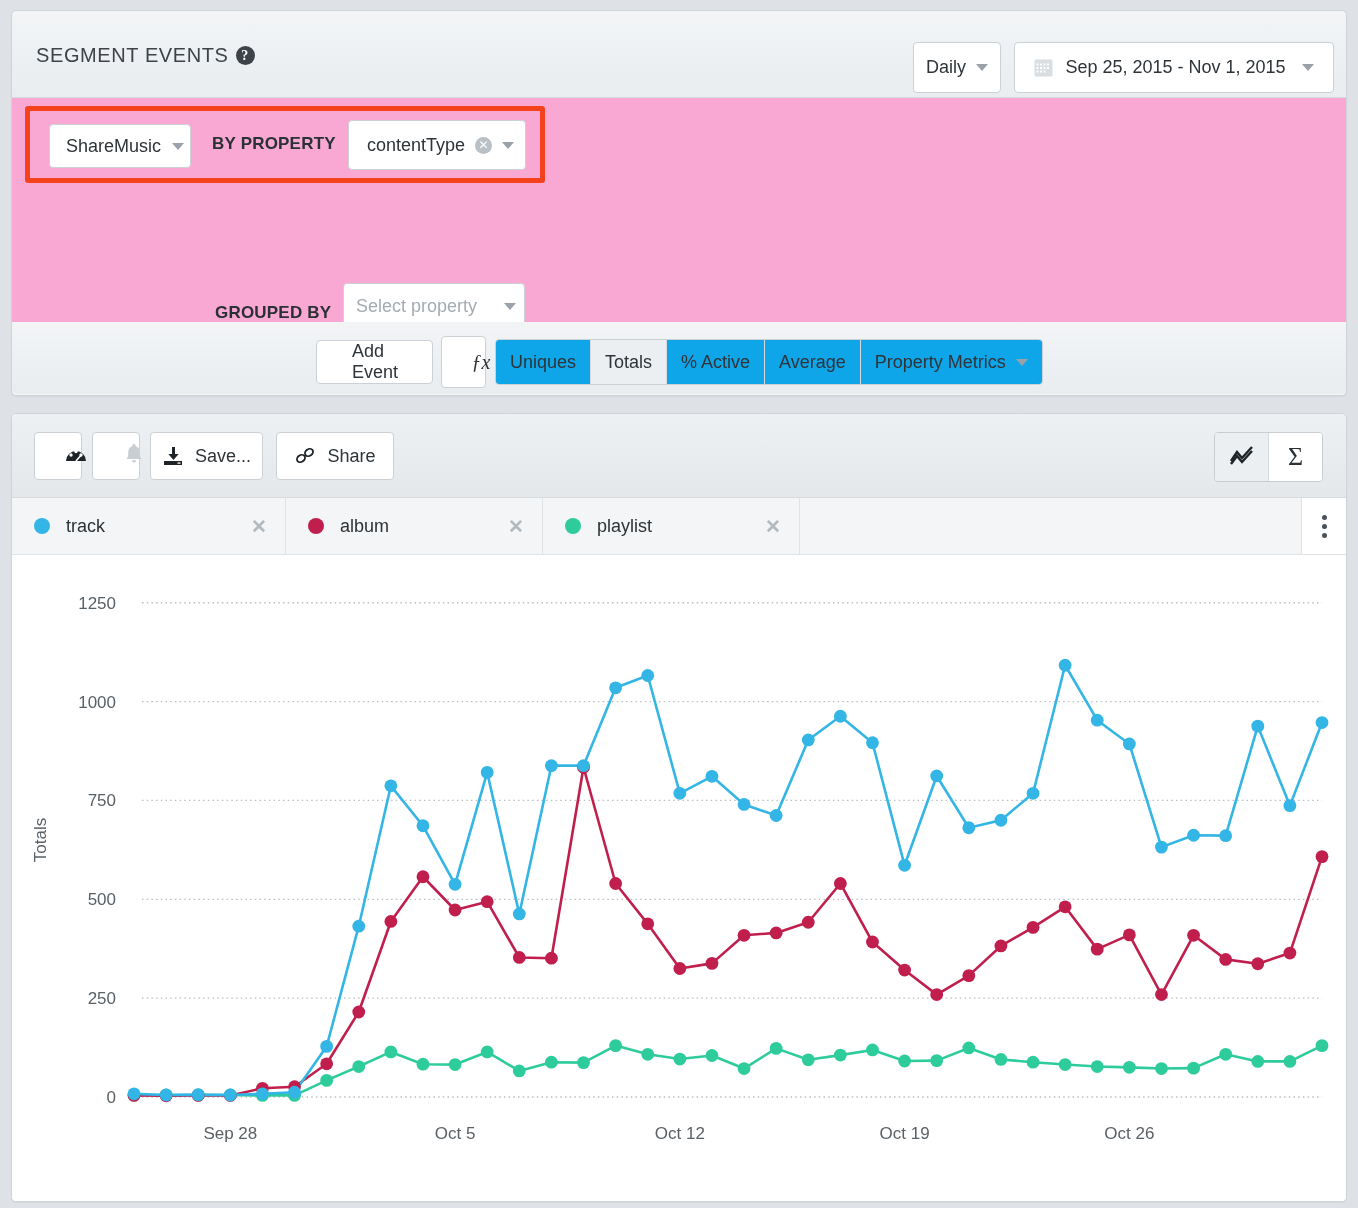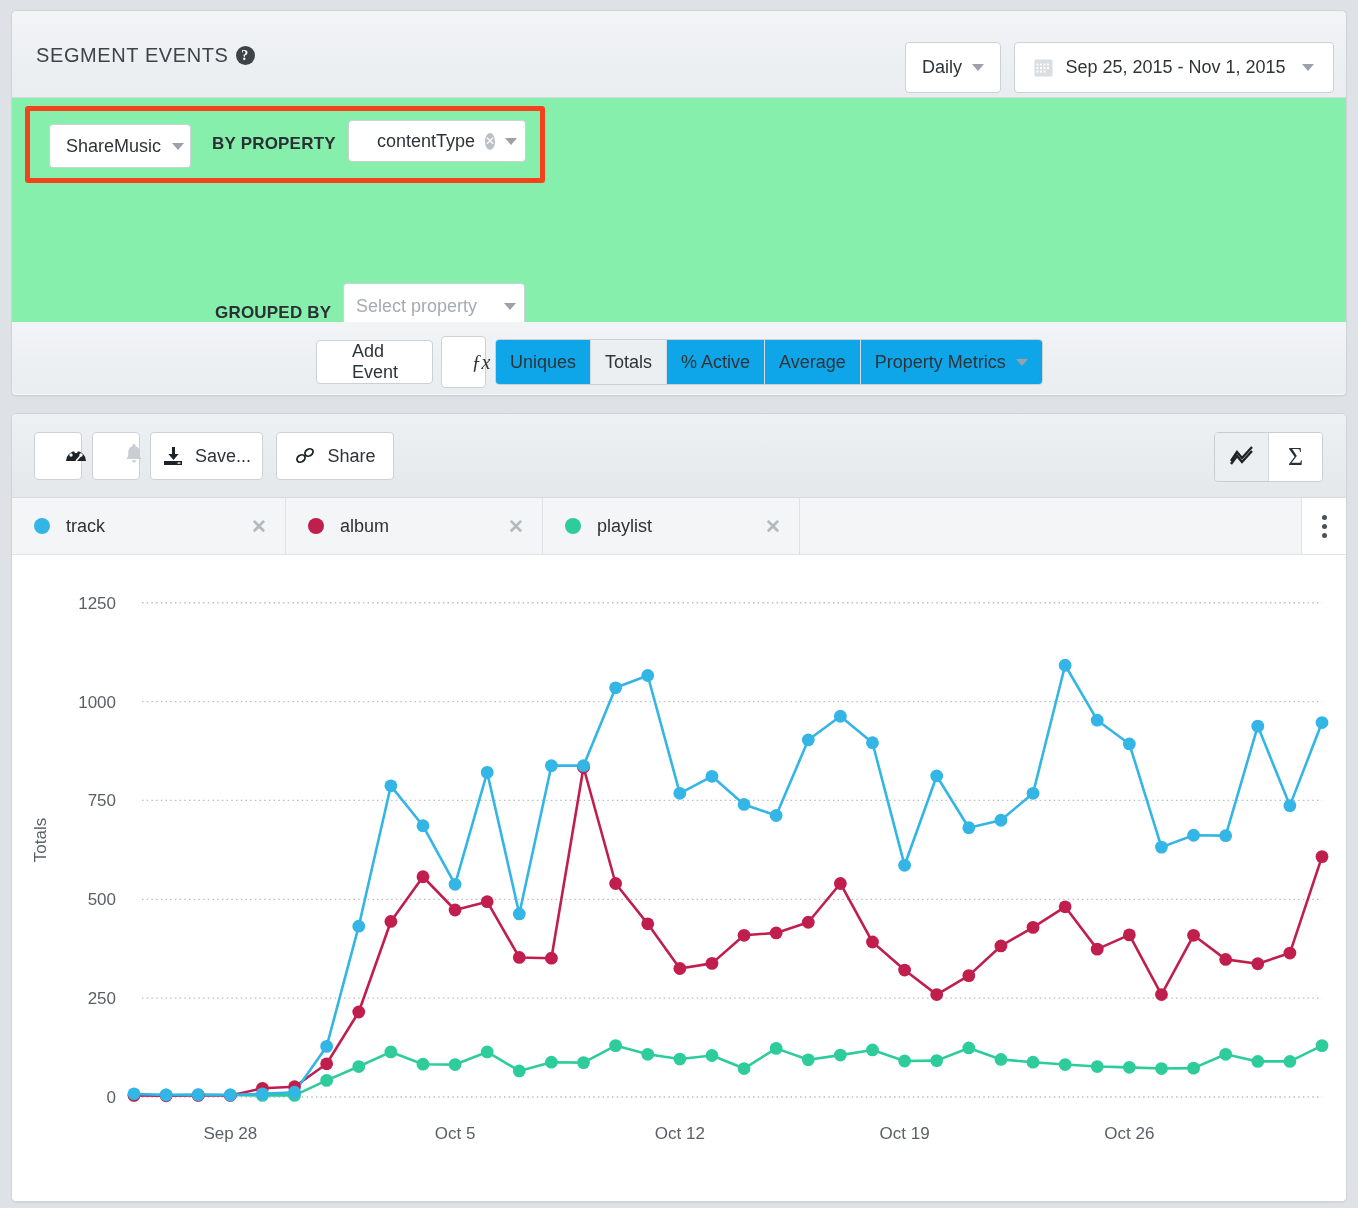--- a/index.html
+++ b/index.html
@@ -90,21 +90,21 @@
     width: 0; height: 0;
     border-left: 6px solid transparent;
     border-right: 6px solid transparent;
     border-top: 7px solid #9aa1a8;
     margin-left: 10px;
   }
 
   #interval-btn {
     position: absolute;
     right: 345px; top: 31px;
-    width: 96px; height: 51px;
+    width: 88px; height: 51px;
     padding: 0 12px;
     margin-left: 44px;
   }
   #daterange-btn {
     position: absolute;
     right: 12px; top: 31px;
     width: 320px; height: 51px;
     padding: 0 14px;
   }
   .cal-icon {
@@ -113,21 +113,21 @@
     position: relative;
     display: inline-block;
     flex: 0 0 auto;
   }
   .cal-icon svg { display:block; }
 
   
   #query-body {
     position: relative;
     height: 225px;
-    background: #86efac;
+    background: #f9a8d4;
     border-bottom: 5px solid #0369a1;
   }
   #highlight-box {
     position: absolute;
     left: 13px; top: 8px;
     width: 520px; height: 77px;
     border: 5px solid #f4431c;
     border-radius: 3px;
     box-sizing: border-box;
   }
@@ -142,22 +142,22 @@
     position: absolute;
     left: 37px; top: 26px;
     width: 142px; height: 44px;
     padding: 0 6px 0 16px;
     justify-content: space-between;
   }
   #byproperty-label { left: 200px; top: 36px; }
   #property-btn {
     position: absolute;
     left: 336px; top: 22px;
-    width: 178px; height: 42px;
-    padding: 0 10px 0 28px;
+    width: 178px; height: 50px;
+    padding: 0 10px 0 18px;
     justify-content: flex-start;
   }
   .clear-icon {
     display: inline-block;
     width: 17px; height: 17px;
     border-radius: 50%;
     background: #b9c0c6;
     color: #fff;
     font-size: 12px;
     line-height: 17px;

